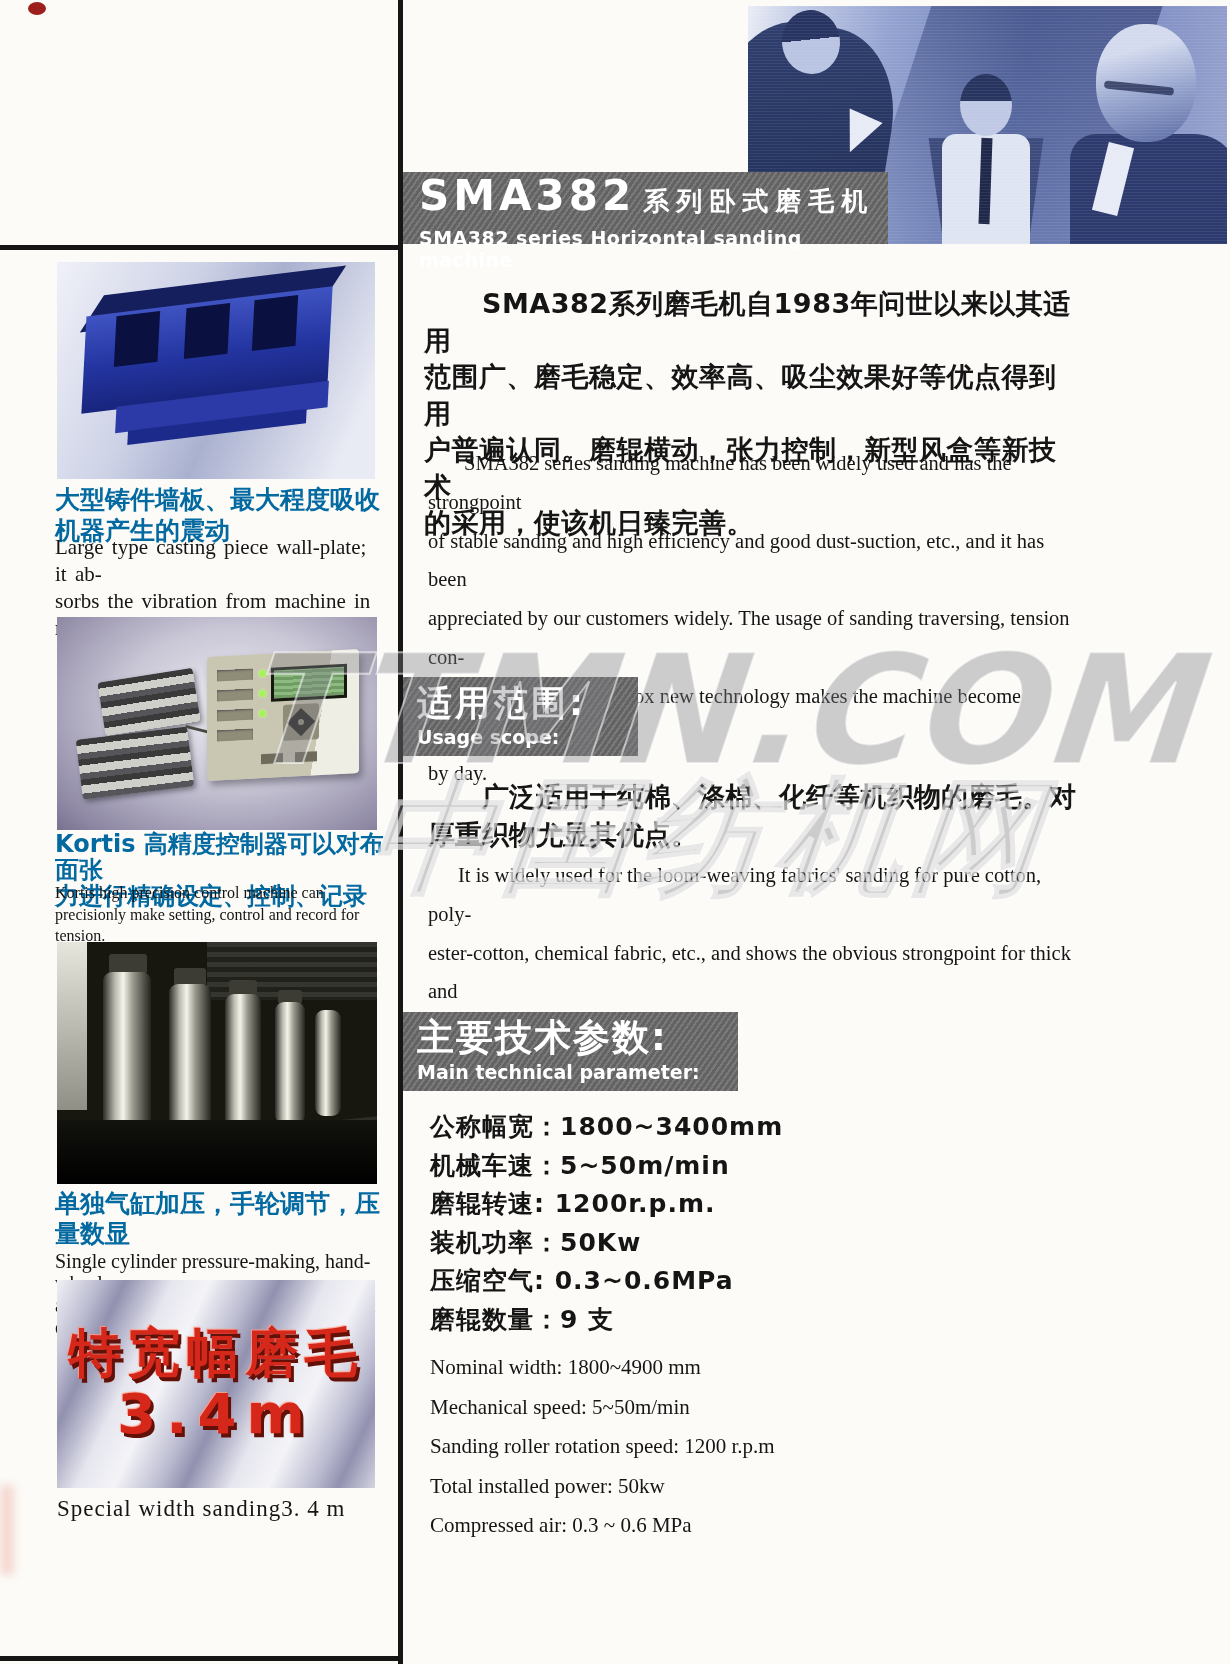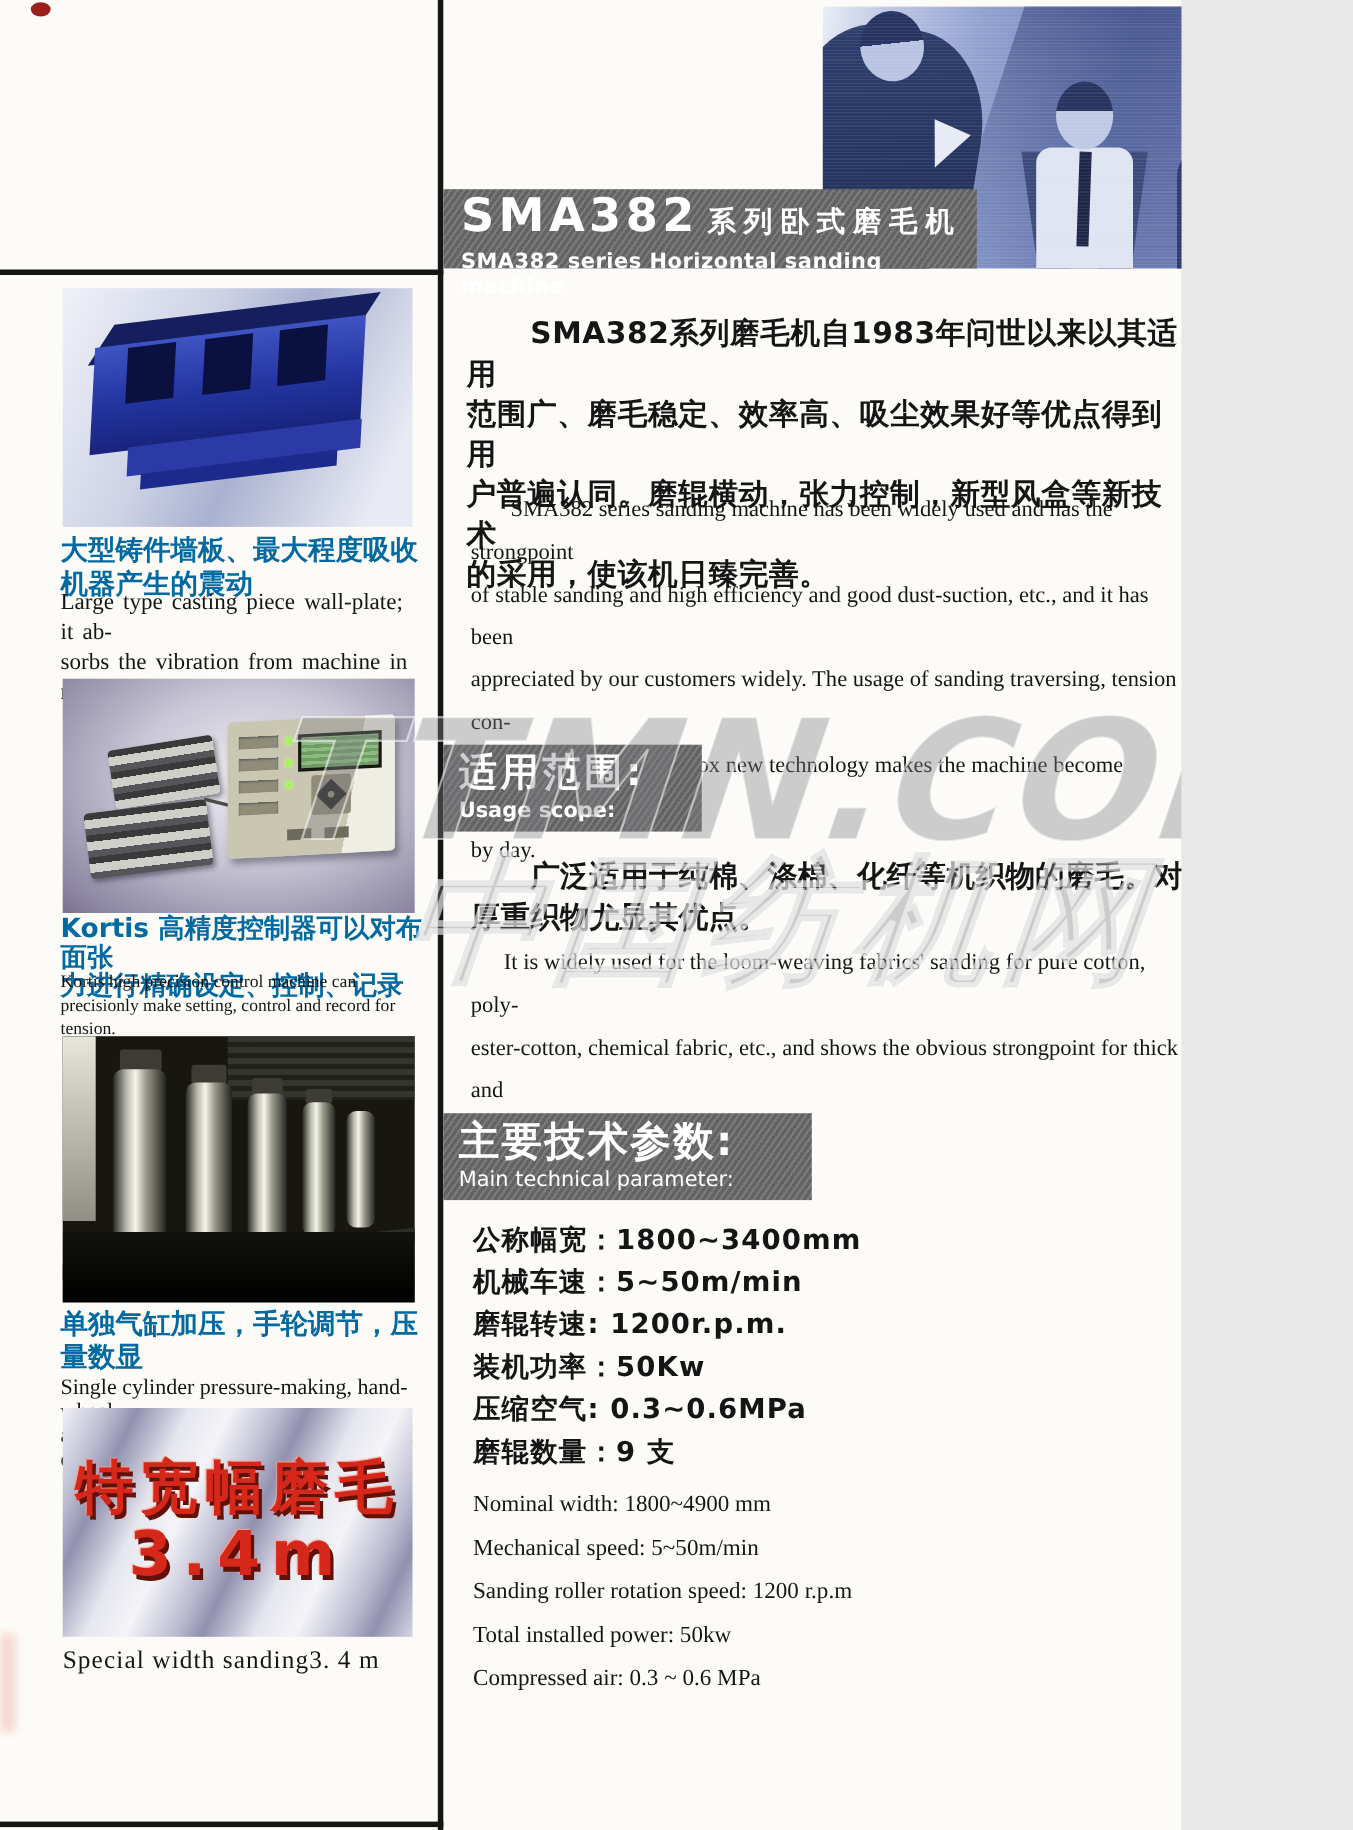--- a/index.html
+++ b/index.html
@@ -1,16 +1,16 @@
 <!DOCTYPE html>
 <html><head>
 <meta charset="utf-8">
 <style>
   html,body{margin:0;padding:0;background:#e8e8e8;}
-  #page{position:relative;width:1074px;height:1664px;background:#fcfbf7;overflow:hidden;
+  #page{position:relative;width:1230px;height:1664px;background:#fcfbf7;overflow:hidden;
         font-family:"DejaVu Sans",sans-serif;color:#151515;}
   .abs{position:absolute;}
   .pre{white-space:pre-line;}
   .serif{font-family:"Liberation Serif",serif;}
 
   
   #vrule{left:398px;top:0;width:5px;height:1664px;background:#161616;}
   #hrule-top{left:0;top:245px;width:403px;height:5px;background:#161616;}
   #hrule-bottom{left:0;top:1656px;width:403px;height:5px;background:#161616;}
   #red-speck{left:28px;top:2px;width:18px;height:13px;background:#9c1f1c;border-radius:50%;}
@@ -57,21 +57,21 @@
   
   #usage-banner{left:403px;top:677px;width:235px;height:79px;padding:4px 0 0 14px;box-sizing:border-box;}
   #usage-h-zh{color:#fff;font-size:35px;font-weight:800;letter-spacing:3px;line-height:44px;}
   #usage-h-en{color:#fff;font-size:19px;font-weight:700;line-height:24px;}
   #usage-zh{left:428px;top:778px;width:655px;font-size:27px;font-weight:700;line-height:38px;text-indent:54px;}
   #usage-en{left:428px;top:856px;width:660px;font-size:20.5px;line-height:38.8px;text-indent:30px;}
 
   
   #param-banner{left:403px;top:1012px;width:335px;height:79px;padding:3px 0 0 14px;box-sizing:border-box;}
   #param-h-zh{color:#fff;font-size:37px;font-weight:800;letter-spacing:2px;line-height:46px;}
-  #param-h-en{color:#fff;font-size:19px;font-weight:400;line-height:23px;}
+  #param-h-en{color:#fff;font-size:19px;font-weight:700;line-height:23px;}
   #spec-zh{left:430px;top:1108px;width:640px;font-size:25px;font-weight:700;line-height:38.6px;letter-spacing:1px;}
   #spec-en{left:430px;top:1348px;width:640px;font-size:21px;line-height:39.6px;}
 
   
   #img1{left:57px;top:262px;width:318px;height:217px;overflow:hidden;
     background:linear-gradient(115deg,#f0f1f8 0%,#cdd2e6 35%,#aab1d0 55%,#e9ebf4 90%);}
   #m1-top{left:34px;top:20px;width:244px;height:34px;background:#161f5e;transform:rotate(-7deg) skewX(-40deg);}
   #m1-body{left:26px;top:40px;width:248px;height:96px;transform:rotate(-7deg) skewX(-10deg);
     background:linear-gradient(180deg,#3f53c2,#2334a0 55%,#18247c);}
   .m1-hole{top:52px;width:44px;height:50px;background:#0a1040;transform:rotate(-7deg) skewX(-10deg);}

